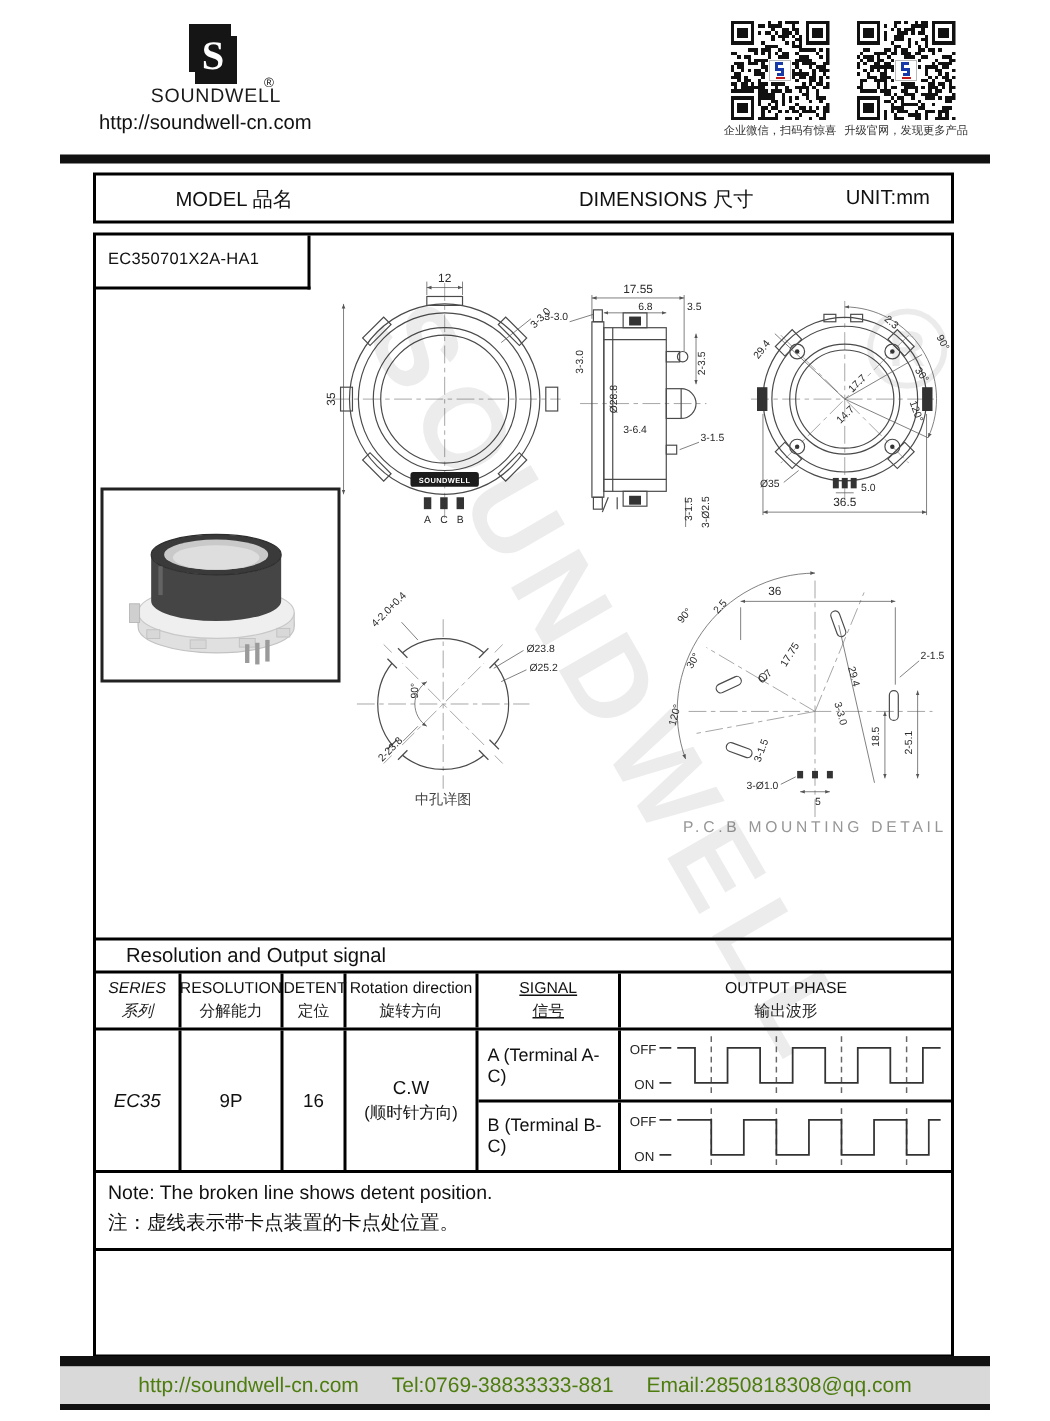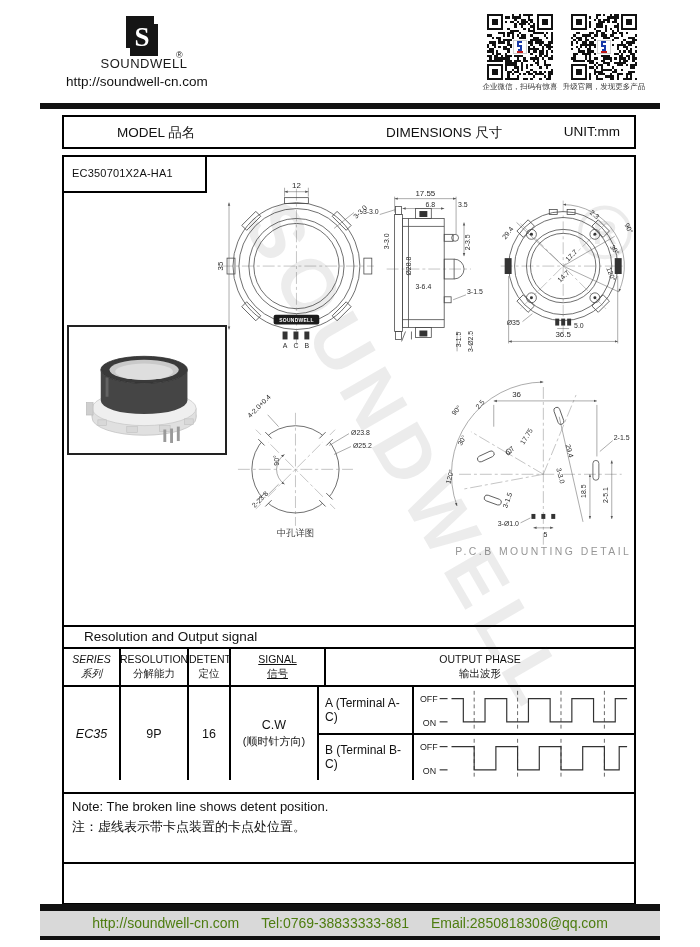--- a/index.html
+++ b/index.html
@@ -46,21 +46,21 @@
   .bc{border-right:2px solid #000;box-sizing:border-box;display:flex;flex-direction:column;
       align-items:center;justify-content:center;font-size:12.5px;}
   .sig-right{flex:1;display:flex;flex-direction:column;}
   .sig-sub{display:flex;flex:1;box-sizing:border-box;}
   .sig-sub + .sig-sub{border-top:2px solid #000;}
   .sigcell{width:95px;border-right:2px solid #000;box-sizing:border-box;display:flex;
            align-items:center;padding-left:6px;font-size:12px;}
   .wavecell{flex:1;position:relative;}
   .wavecell svg{position:absolute;left:0;top:0;width:100%;height:100%;}
   .rot-cn{font-size:11px;margin-top:2px;}
-  .noterow{border-top:2px solid #000;border-bottom:2px solid #000;padding:5px 8px 26px 8px;margin-top:12px;}
+  .noterow{border-top:2px solid #000;border-bottom:2px solid #000;padding:5px 8px 8px 8px;}
   .note-en{font-size:13px;} .note-cn{font-size:13px;margin-top:4px;}
   
   .botbar1{position:absolute;left:40px;top:904px;width:620px;height:7px;background:#111;}
   .footerbar{position:absolute;left:40px;top:911px;width:620px;height:25px;background:#d9d9d9;
              text-align:center;font-size:14px;line-height:25px;color:#4d7c0f;}
   .footerbar span{margin:0 9px;}
   .botbar2{position:absolute;left:40px;top:936px;width:620px;height:4px;background:#111;}
   
   .ln{stroke:#4a4a4a;fill:none;stroke-width:.8;}
   .cl{stroke:#888;fill:none;stroke-width:.5;stroke-dasharray:12 3 3 3;}
@@ -981,20 +981,24 @@
           <span class="cn">系列</span>
         </div>
         <div class="sh c2">
           <span class="en">RESOLUTION</span>
           <span class="cn">分解能力</span>
         </div>
         <div class="sh c3">
           <span class="en">DETENT</span>
           <span class="cn">定位</span>
         </div>
+        <div class="sh c4">
+          <span class="en">Rotation direction</span>
+          <span class="cn">旋转方向</span>
+        </div>
         <div class="sh c5">
           <span class="en">SIGNAL</span>
           <span class="cn">信号</span>
         </div>
         <div class="sh c6">
           <span class="en">OUTPUT PHASE</span>
           <span class="cn">输出波形</span>
         </div>
       </div>
 

